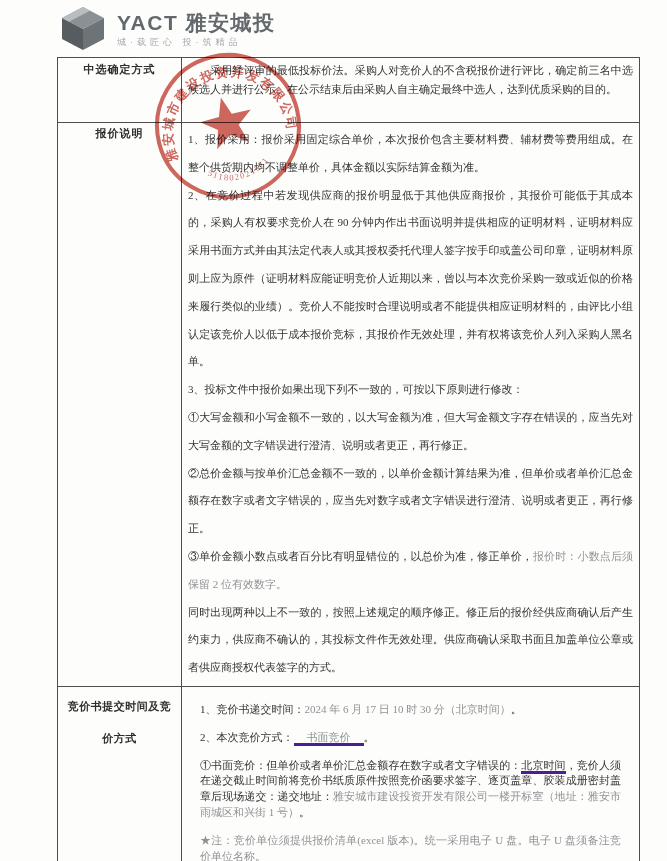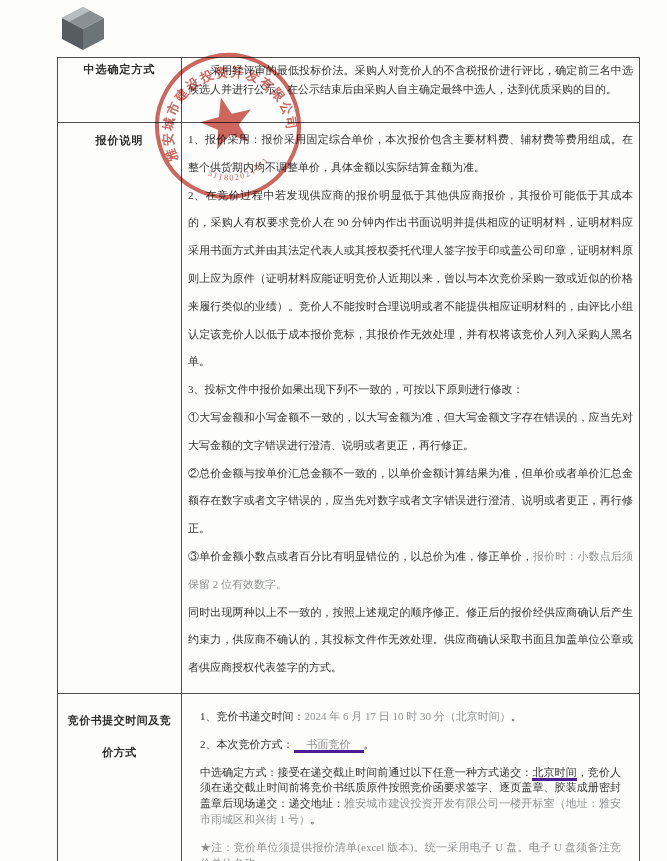--- a/index.html
+++ b/index.html
@@ -29,21 +29,21 @@
     border:1px solid #4e4e4e;
     font-size:11px;
     vertical-align:top;
     overflow:hidden;
   }
   td.label-cell{
     width:111px;font-weight:bold;text-align:center;
     vertical-align:middle;font-size:12px;color:#2e2e2e;
     padding:4px 6px;letter-spacing:1px;
   }
-  td.label-top{vertical-align:top;padding-top:10px;}
+  td.label-top{vertical-align:top;padding-top:3px;}
   td.label-wide{line-height:32px;letter-spacing:0.5px;font-family:Liberation Serif, serif;}
   td.content-cell{width:445px;padding:3px 6px;text-align:justify;color:#333333;}
   
   .lh-r1{line-height:18.5px;}
   .lh-r1 p{margin:0;text-indent:2em;}
   .lh-r2{line-height:27.8px;padding-top:5px;}
   .lh-r2 p{margin:0;}
   .lh-r3{line-height:15.8px;padding-top:3px;}
   .lh-r3 p{margin:12px;}
   .lh-r4{line-height:20px;vertical-align:middle;}
@@ -61,20 +61,24 @@
 </head>
 <body>
 
 <div class="logo">
   <svg class="logo-cube" viewBox="0 0 46 46">
     <polygon points="23,2 44,13 23,24 2,13" fill="#8a9094"></polygon>
     <polygon points="2,13 23,24 23,45 2,34" fill="#565c60"></polygon>
     <polygon points="44,13 23,24 23,45 44,34" fill="#6d7478"></polygon>
     <polygon points="23,2 30,5.7 9,16.7 2,13" fill="#b8bdc0"></polygon>
   </svg>
+  <div class="logo-textblock">
+    <div class="brand">YACT 雅安城投</div>
+    <div class="tagline">城·载匠心  投·筑精品</div>
+  </div>
 </div>
 
 <table class="doc">
   <tbody>
     <tr>
       <td class="label-cell" style="height:56px">中选确定方式</td>
       <td class="content-cell lh-r1">
         <p>采用经评审的最低投标价法。采购人对竞价人的不含税报价进行评比，确定前三名中选候选人并进行公示。在公示结束后由采购人自主确定最终中选人，达到优质采购的目的。</p>
       </td>
     </tr>
@@ -88,21 +92,21 @@
         <p>②总价金额与按单价汇总金额不一致的，以单价金额计算结果为准，但单价或者单价汇总金额存在数字或者文字错误的，应当先对数字或者文字错误进行澄清、说明或者更正，再行修正。</p>
         <p><span>③单价金额小数点或者百分比有明显错位的，以总价为准，修正单价，</span><span class="gray">报价时：小数点后须保留 2 位有效数字。</span></p>
         <p>同时出现两种以上不一致的，按照上述规定的顺序修正。修正后的报价经供应商确认后产生约束力，供应商不确认的，其投标文件作无效处理。供应商确认采取书面且加盖单位公章或者供应商授权代表签字的方式。</p>
       </td>
     </tr>
     <tr>
       <td class="label-cell label-top label-wide" style="height:126px">竞价书提交时间及竞价方式</td>
       <td class="content-cell lh-r3">
         <p><span>1、竞价书递交时间：</span><span class="gray">2024 年 6 月 17 日 10 时 30 分（北京时间）</span><span>。</span></p>
         <p><span>2、本次竞价方式：</span><span class="gray u u-pad">书面竞价</span><span>。</span></p>
-        <p><span>中选确定方式：接受在递交截止时间前通过以下任意一种方式递交：</span><span class="u">北京时间</span><span>，竞价人须在递交截止时间前将竞价书纸质原件按照竞价函要求签字、逐页盖章、胶装成册密封盖章后现场递交：递交地址：</span><span class="gray">雅安城市建设投资开发有限公司一楼开标室（地址：雅安市雨城区和兴街 1 号）</span><span>。</span></p>
+        <p><span>①书面竞价：但单价或者单价汇总金额存在数字或者文字错误的：</span><span class="u">北京时间</span><span>，竞价人须在递交截止时间前将竞价书纸质原件按照竞价函要求签字、逐页盖章、胶装成册密封盖章后现场递交：递交地址：</span><span class="gray">雅安城市建设投资开发有限公司一楼开标室（地址：雅安市雨城区和兴街 1 号）</span><span>。</span></p>
         <p class="gray">★注：竞价单位须提供报价清单(excel 版本)。统一采用电子 U 盘。电子 U 盘须备注竞价单位名称。</p>
       </td>
     </tr>
     <tr>
       <td class="label-cell" style="height:32px">付款方式</td>
       <td class="content-cell lh-r4">
         <p>验收合格后据实结算。</p>
       </td>
     </tr>
 

